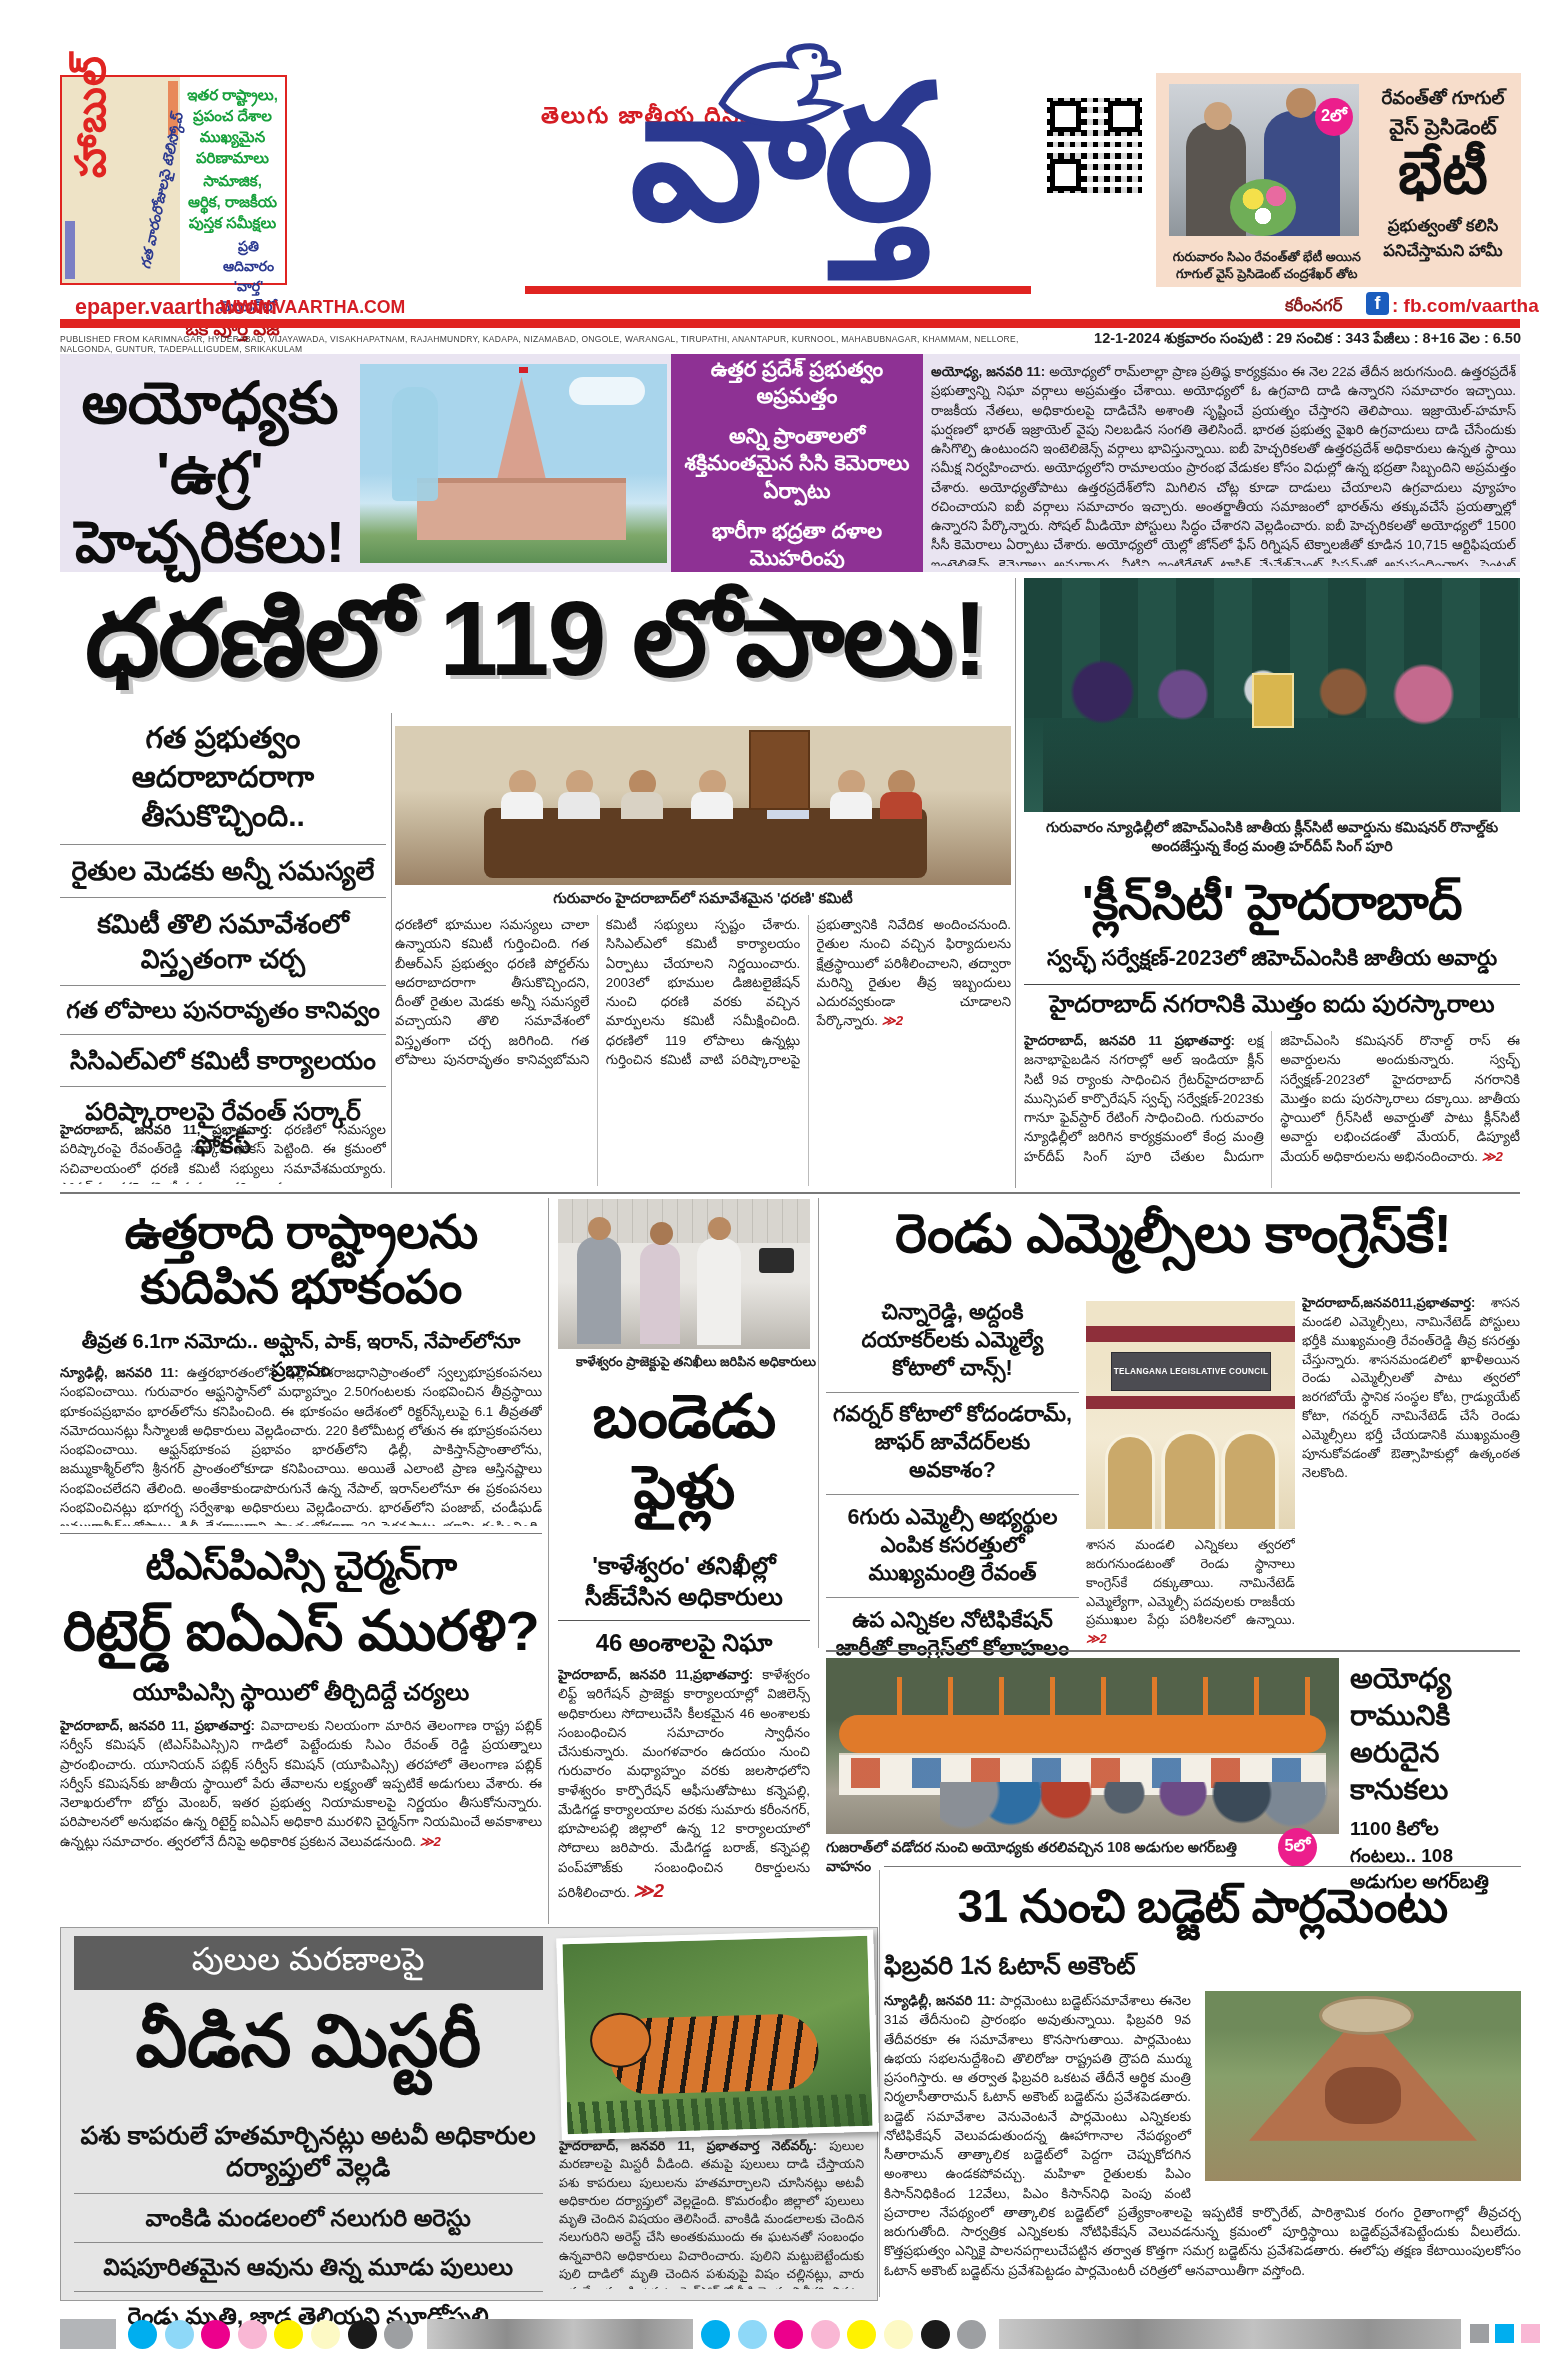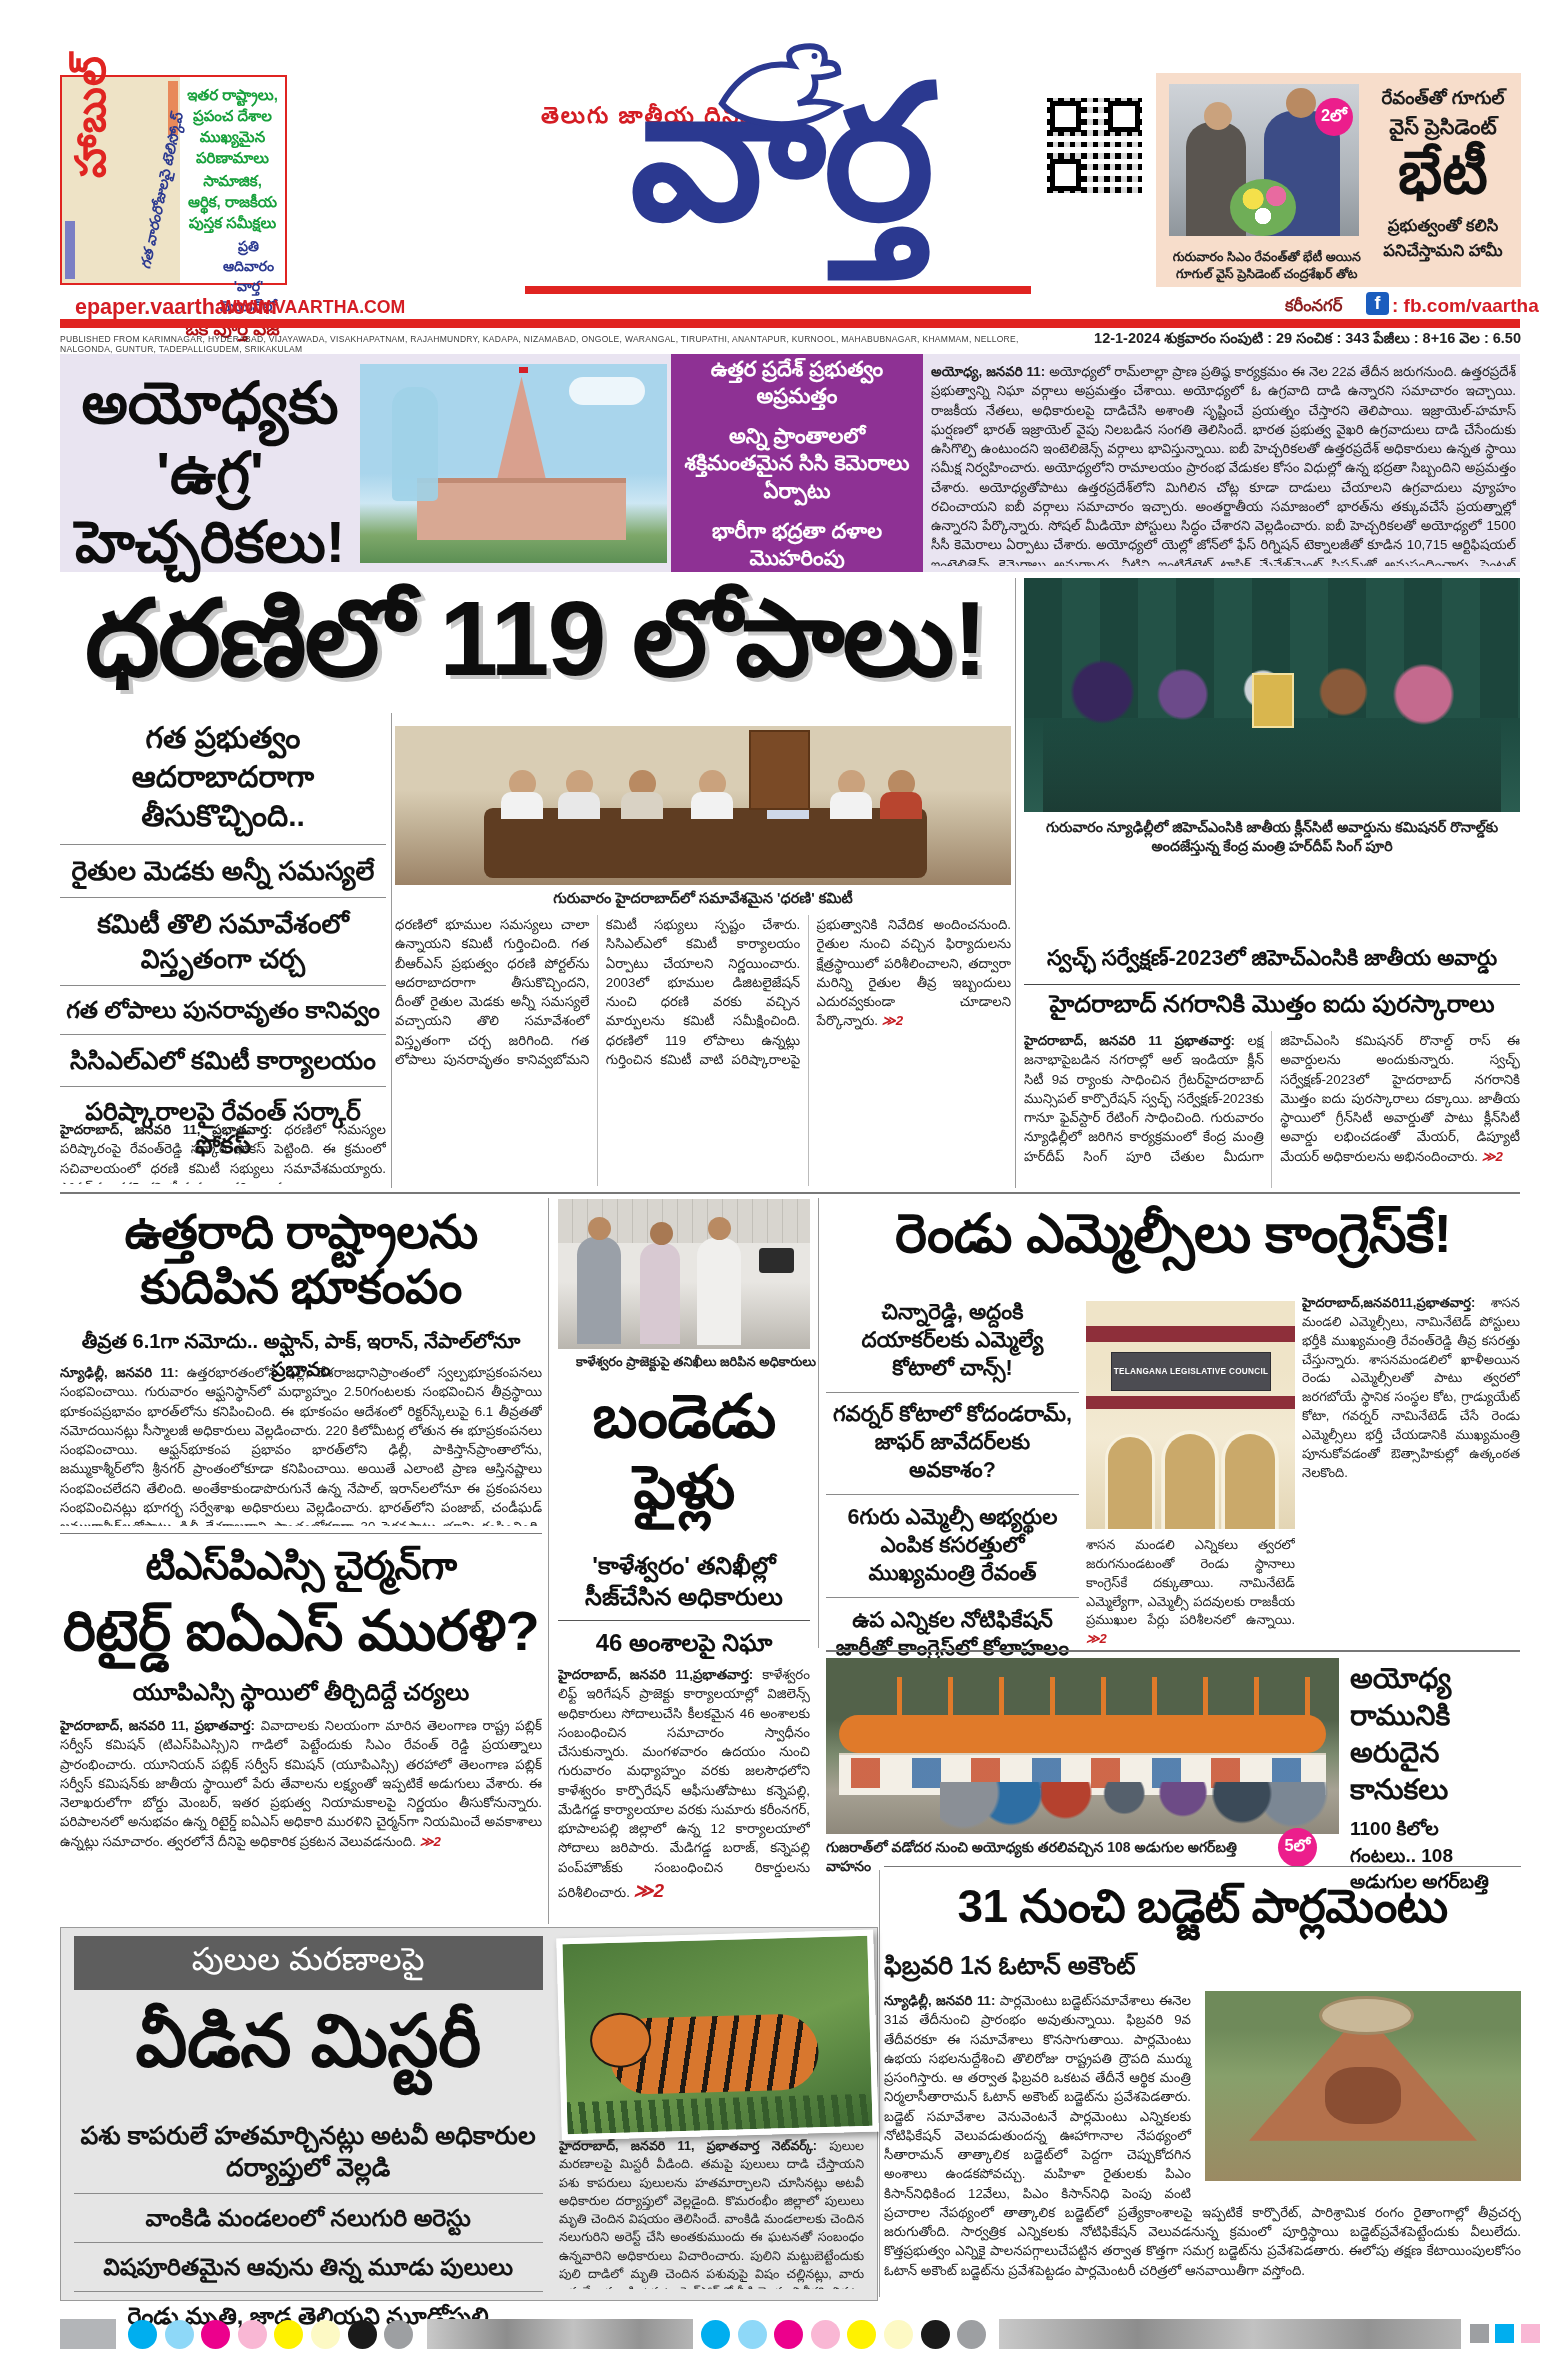--- a/index.html
+++ b/index.html
@@ -147,20 +147,21 @@
     <span class="jump">≫2</span>
   </div>
 
   <div class="photo" style="left:1024px;top:578px;width:496px;height:234px;background:linear-gradient(180deg,#163a33 0 30%,#1d4a40 60%,#2a5c50);">
     <div class="abs" style="left:0;top:0;width:100%;height:60%;background:repeating-linear-gradient(90deg,#1c453c 0 38px,#235247 38px 76px);"></div>
     <div class="abs" style="left:25px;top:76px;width:446px;height:126px;background:radial-gradient(circle at 12% 30%,#37265c 0 7%,transparent 8%),radial-gradient(circle at 30% 32%,#6c4a8a 0 7%,transparent 8%),radial-gradient(circle at 48% 28%,#cfd4da 0 7%,transparent 8%),radial-gradient(circle at 66% 30%,#8a5a3a 0 7%,transparent 8%),radial-gradient(circle at 84% 32%,#c46a8e 0 7%,transparent 8%);"></div>
     <div class="abs" style="left:19px;bottom:0;width:458px;height:95px;background:linear-gradient(180deg,transparent,rgba(0,0,0,.35));"></div>
     <div class="abs" style="left:228px;top:95px;width:38px;height:51px;background:#d9b64e;border:2.5px solid #f4e1a0;"></div>
   </div>
   <div class="abs capt ctr" style="left:1024px;top:818px;width:496px;font-size:14.2px;">గురువారం న్యూఢిల్లీలో జిహెచ్ఎంసికి జాతీయ క్లీన్‌సిటీ అవార్డును కమిషనర్ రొనాల్డ్‌కు అందజేస్తున్న కేంద్ర మంత్రి హర్‌దీప్ సింగ్ పూరి</div>
+  <div class="abs hl ctr" style="left:1024px;top:874px;width:496px;font-size:49px;">'క్లీన్‌సిటీ' హైదరాబాద్</div>
   <div class="abs b ctr" style="left:1024px;top:946px;width:496px;font-size:21.5px;padding-bottom:8.9px;border-bottom:1.9px solid #444;">స్వచ్ఛ్ సర్వేక్షణ్-2023లో జిహెచ్ఎంసికి జాతీయ అవార్డు</div>
   <div class="abs b ctr" style="left:1024px;top:990px;width:496px;font-size:24px;">హైదరాబాద్ నగరానికి మొత్తం ఐదు పురస్కారాలు</div>
   <div class="abs bodytxt j" style="left:1024px;top:1031px;width:496px;height:157px;font-size:13.3px;column-count:2;column-gap:16.4px;column-rule:0.6px solid #bbb;">
     <span class="lead">హైదరాబాద్, జనవరి 11 ప్రభాతవార్త:</span>
     <span>లక్ష జనాభాపైబడిన నగరాల్లో ఆల్ ఇండియా క్లీన్ సిటీ 9వ ర్యాంకు సాధించిన గ్రేటర్‌హైదరాబాద్ మున్సిపల్ కార్పొరేషన్ స్వచ్ఛ్ సర్వేక్షణ్-2023కు గానూ ఫైవ్‌స్టార్ రేటింగ్ సాధించింది. గురువారం న్యూఢిల్లీలో జరిగిన కార్యక్రమంలో కేంద్ర మంత్రి హర్‌దీప్ సింగ్ పూరి చేతుల మీదుగా జిహెచ్ఎంసి కమిషనర్ రొనాల్డ్ రాస్ ఈ అవార్డులను అందుకున్నారు. స్వచ్ఛ్ సర్వేక్షణ్-2023లో హైదరాబాద్ నగరానికి మొత్తం ఐదు పురస్కారాలు దక్కాయి. జాతీయ స్థాయిలో గ్రీన్‌సిటీ అవార్డుతో పాటు క్లీన్‌సిటీ అవార్డు లభించడంతో మేయర్, డిప్యూటీ మేయర్ అధికారులను అభినందించారు.</span>
     <span class="jump">≫2</span>
   </div>
 
   <div class="abs hrule" style="left:60px;top:1192px;width:1460px;height:1.9px;"></div>
 

